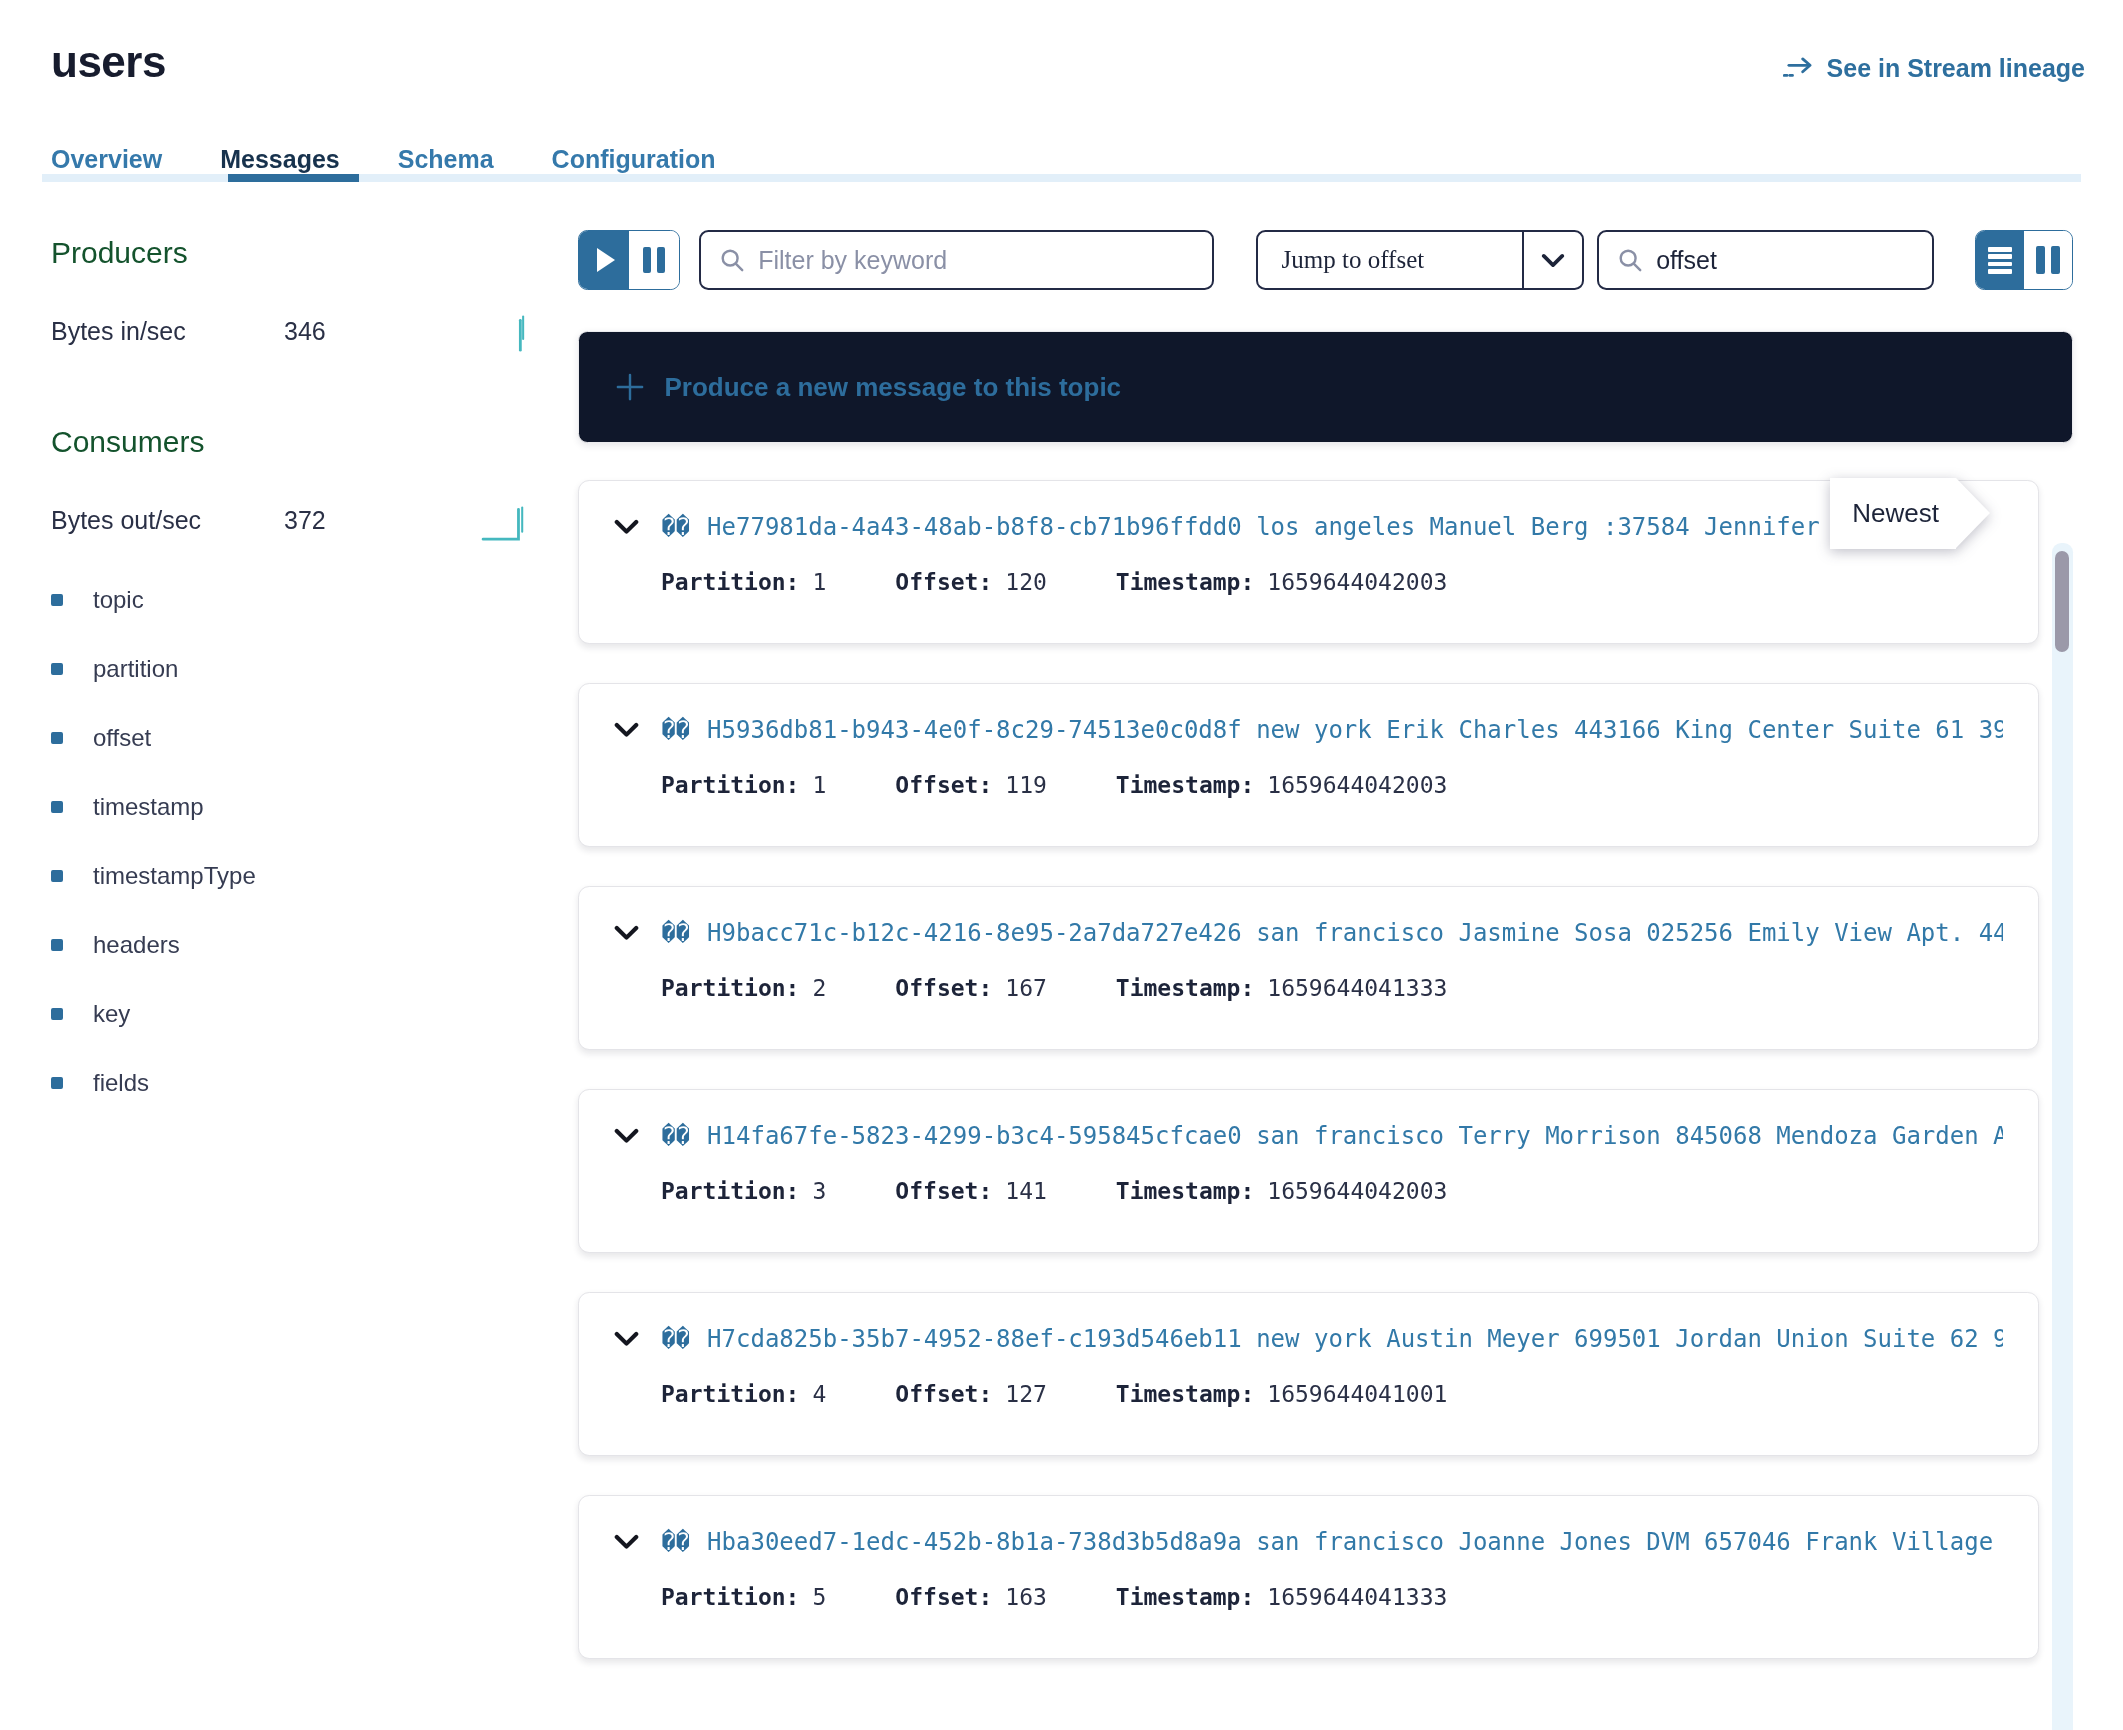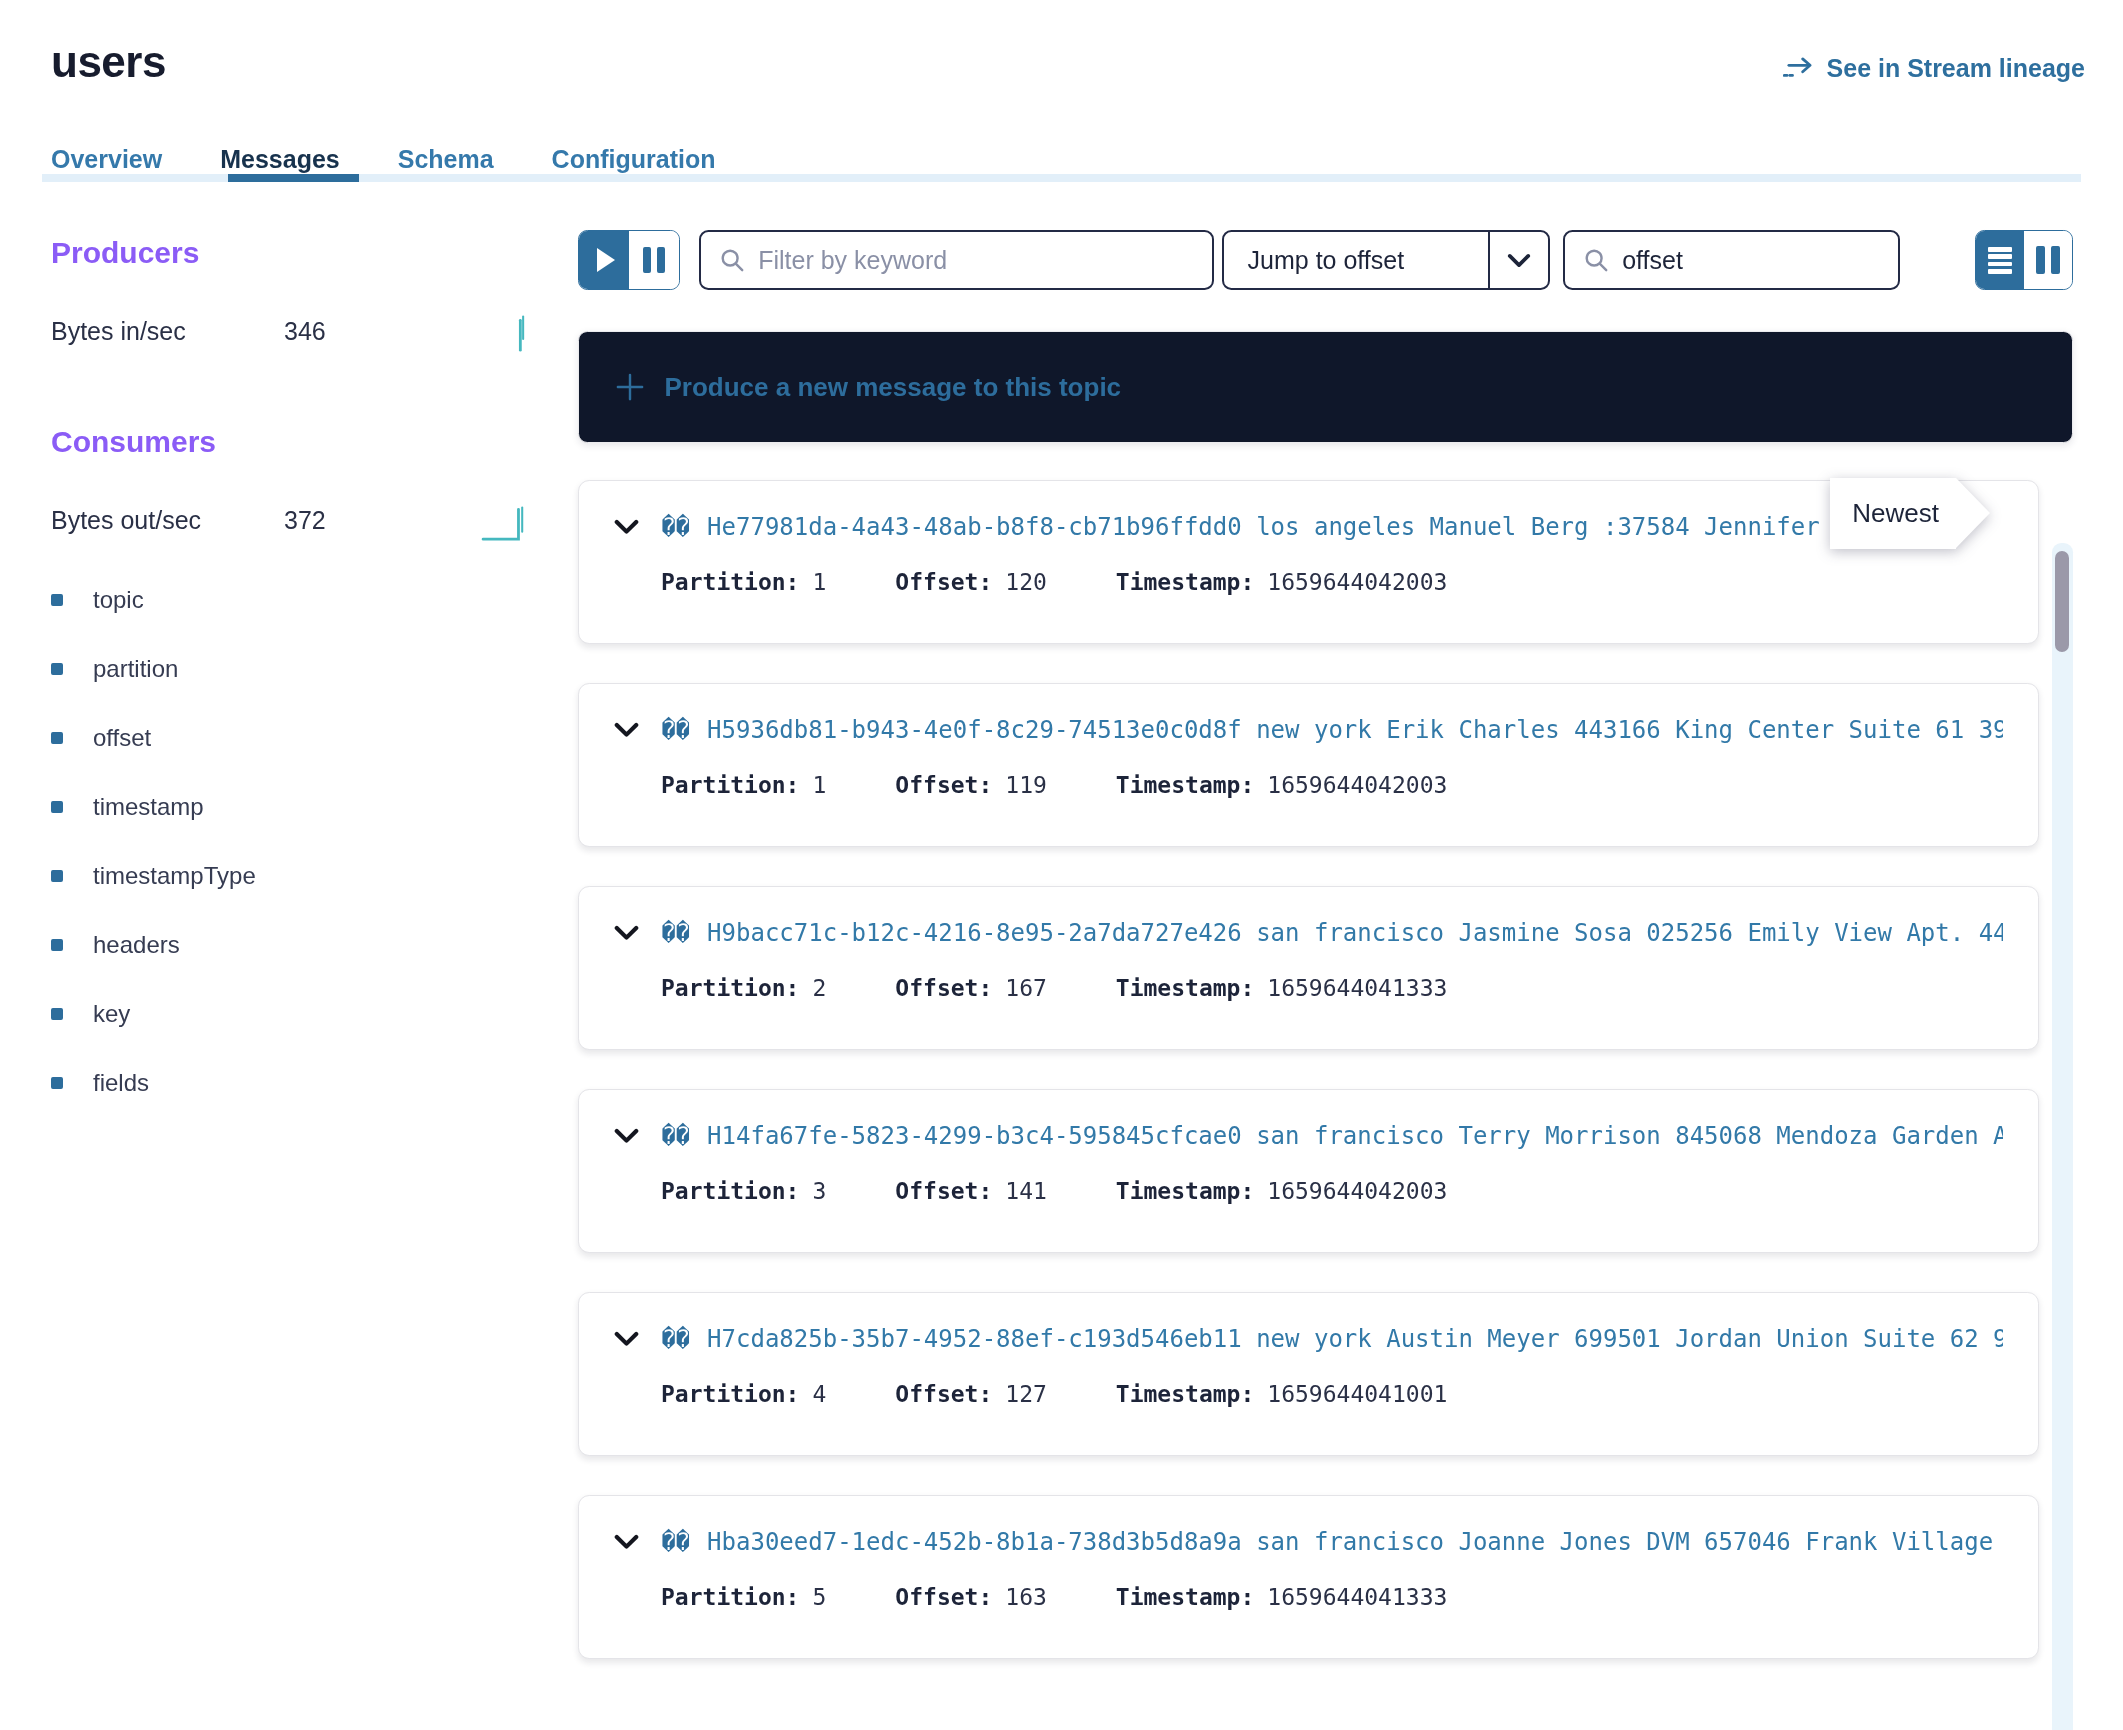--- a/index.html
+++ b/index.html
@@ -33,21 +33,21 @@
   .tab-indicator {
     position: absolute; left: 186px; top: 0; width: 131px; height: 8.4px; background: #2d6d9c;
   }
 
   
   .content-row { display: flex; align-items: flex-start; }
   .sidebar { width: 578px; flex: none; padding: 54px 48px 0 51px; }
   .main { flex: 1; padding: 48px 51px 0 0; }
 
   
-  .side-heading { font-size: 30px; font-weight: 700; color: #8b5cf6; }
+  .side-heading { font-size: 30px; font-weight: 400; color: #14532d; }
   .metric-row { display: flex; align-items: center; margin-top: 41px; font-size: 25px; color: #2a3046; }
   .metric-label { width: 233px; flex: none; }
   .metric-value { flex: 1; }
   .sparkline { flex: none; margin-right: 1.9px; }
   .section-gap { margin-top: 73px; }
   .fields-list { list-style: none; margin-top: 45px; }
   .field-item { display: flex; align-items: center; gap: 30px; margin-bottom: 41px; font-size: 24px; color: #363c52; }
   .bullet { width: 12px; height: 12px; background: #2d6d9c; border-radius: 1.9px; flex: none; }
 
   
@@ -65,21 +65,21 @@
   .input-box {
     display: flex; align-items: center; height: 60px; border: 2.3px solid #232a45; border-radius: 9.3px; background: #fff;
   }
   .filter-box { width: 515px; margin-left: 18.6px; padding: 0 18.6px; gap: 13px; }
   .filter-box input, .offset-box input {
     border: none; outline: none; font-size: 25px; font-family: "Liberation Sans", sans-serif;
     color: #1d2439; width: 100%; background: transparent;
   }
   .filter-box input::placeholder { color: #8a90a6; }
 
-  .jump-box { width: 328px; margin-left: 8px; padding: 0; }
+  .jump-box { width: 328px; margin-left: 42px; padding: 0; font-family: Liberation Serif, serif; }
   .jump-label { flex: 1; padding: 0 24px; font-size: 25px; color: #1d2439; }
   .jump-divider { width: 1.9px; align-self: stretch; background: #232a45; }
   .jump-caret { width: 58px; display: flex; align-items: center; justify-content: center; cursor: pointer; }
 
   .offset-box { width: 337px; margin-left: 13px; padding: 0 18.6px; gap: 13px; }
 
   .view-toggle {
     margin-left: auto; display: flex; height: 60px; border: 1.9px solid #2d6d9c; border-radius: 9.3px; overflow: hidden; flex: none;
   }
   .vt-seg { width: 48px; display: flex; align-items: center; justify-content: center; cursor: pointer; }

